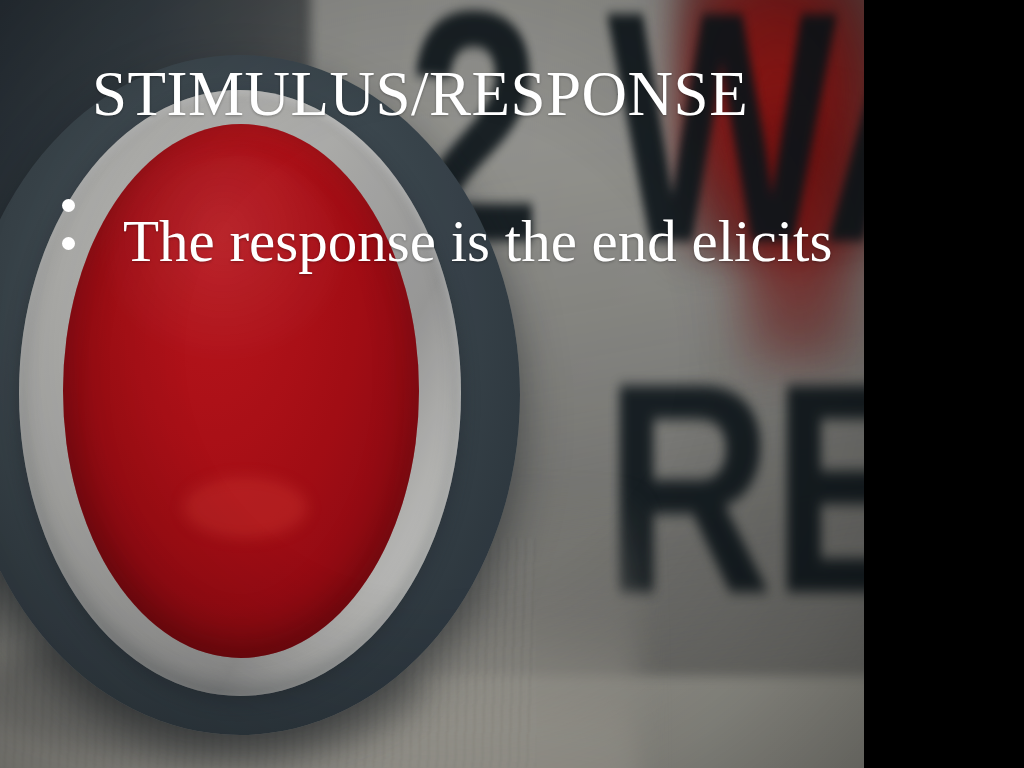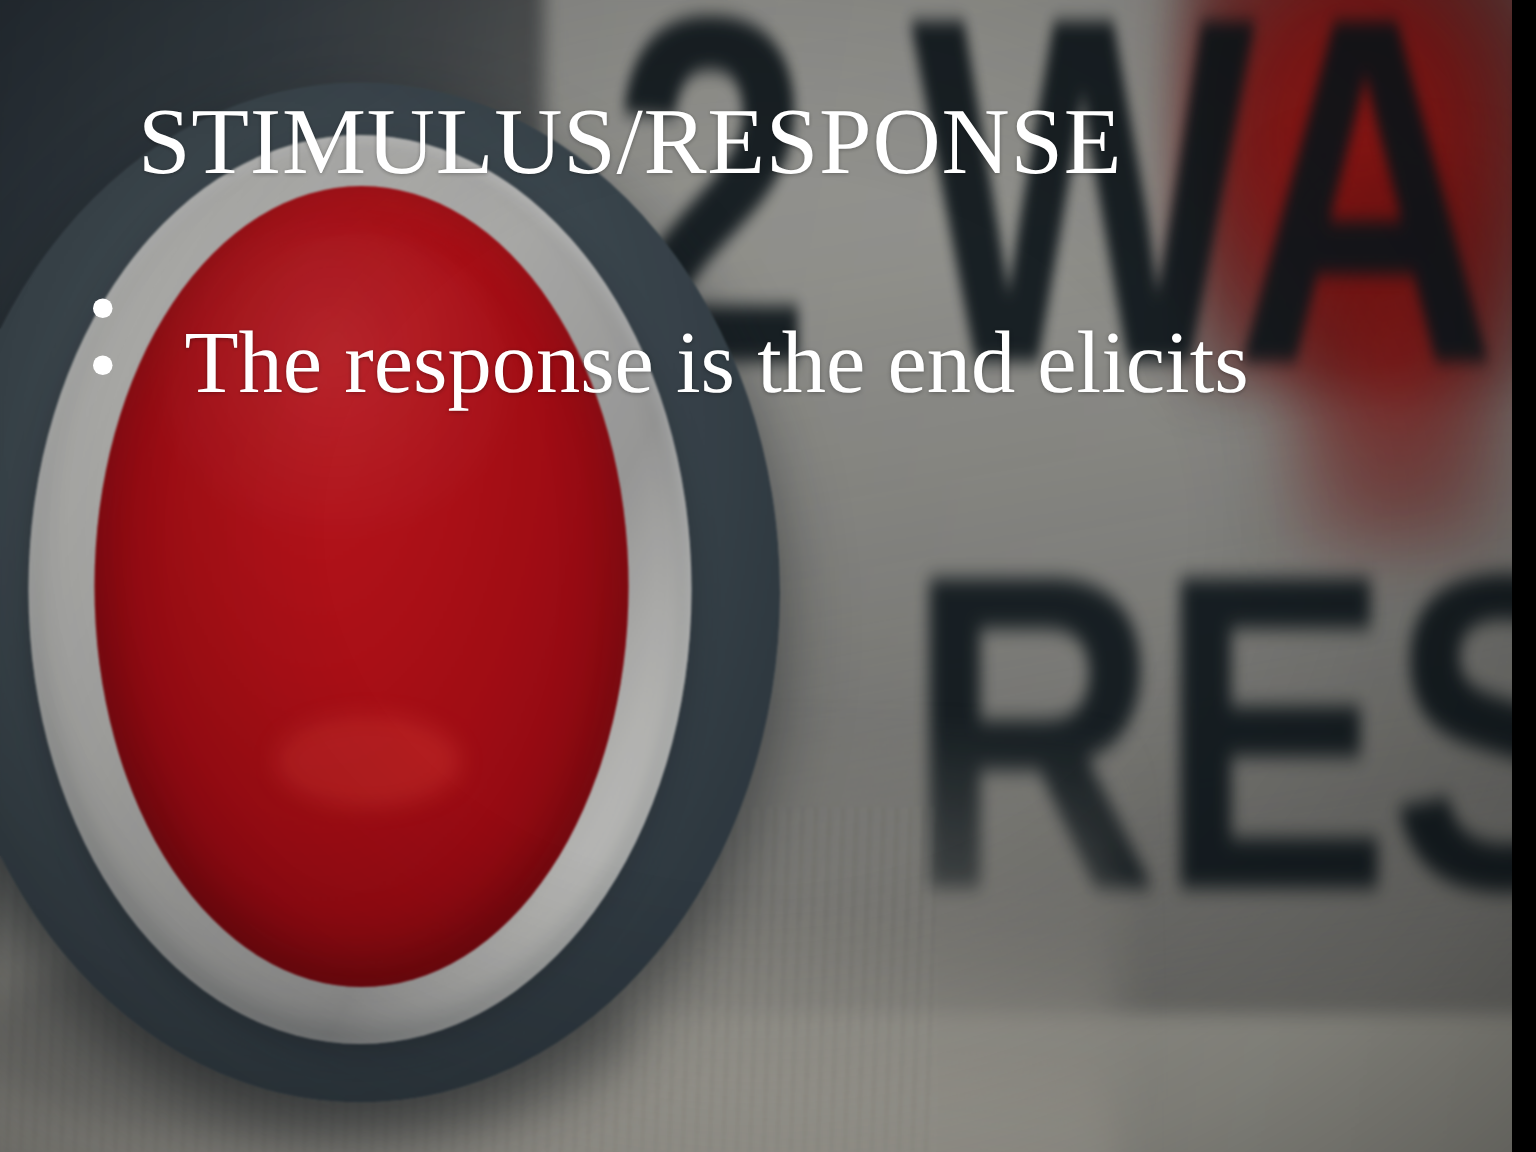--- a/index.html
+++ b/index.html
@@ -3,21 +3,21 @@
 <meta charset="utf-8">
 <style>
   html, body {
     margin: 0;
     padding: 0;
     background: #000;
   }
 
   #slide {
     position: relative;
-    width: 1008px;
+    width: 864px;
     height: 768px;
     overflow: hidden;
     font-family: "Liberation Serif", "DejaVu Serif", serif;
     background: #0f172a;
   }
 
   
   .photo {
     position: absolute;
     inset: 0;

